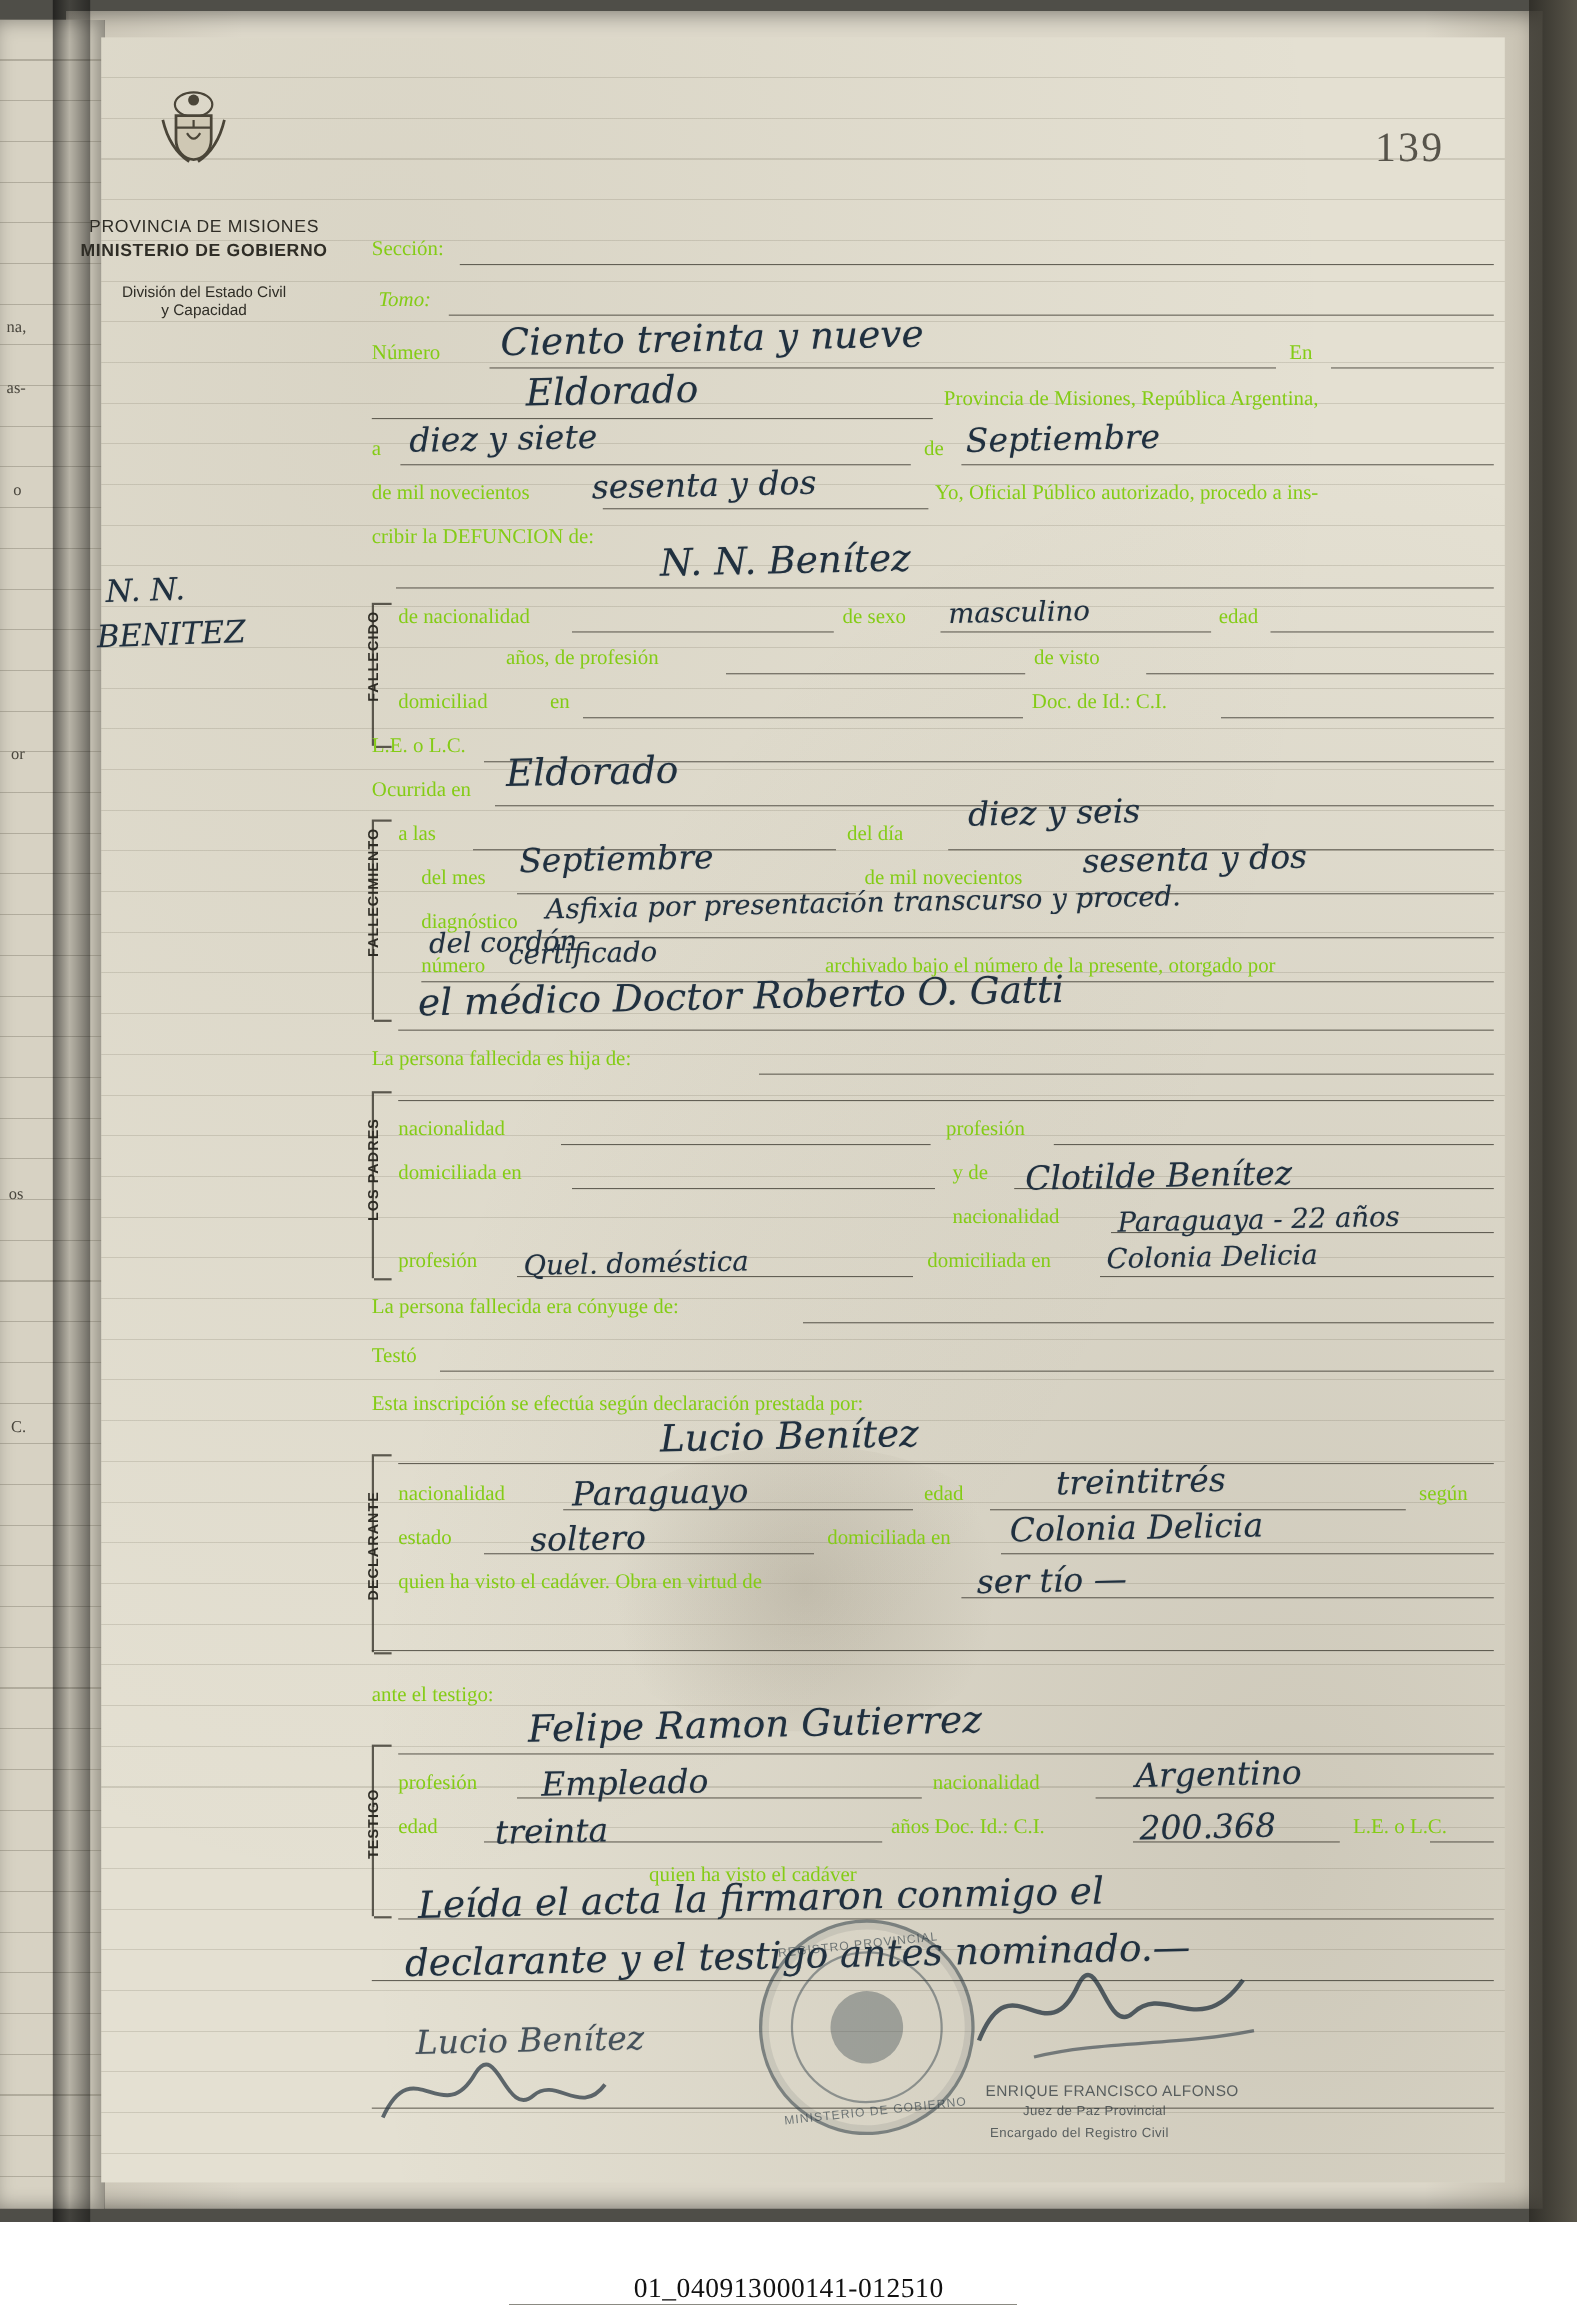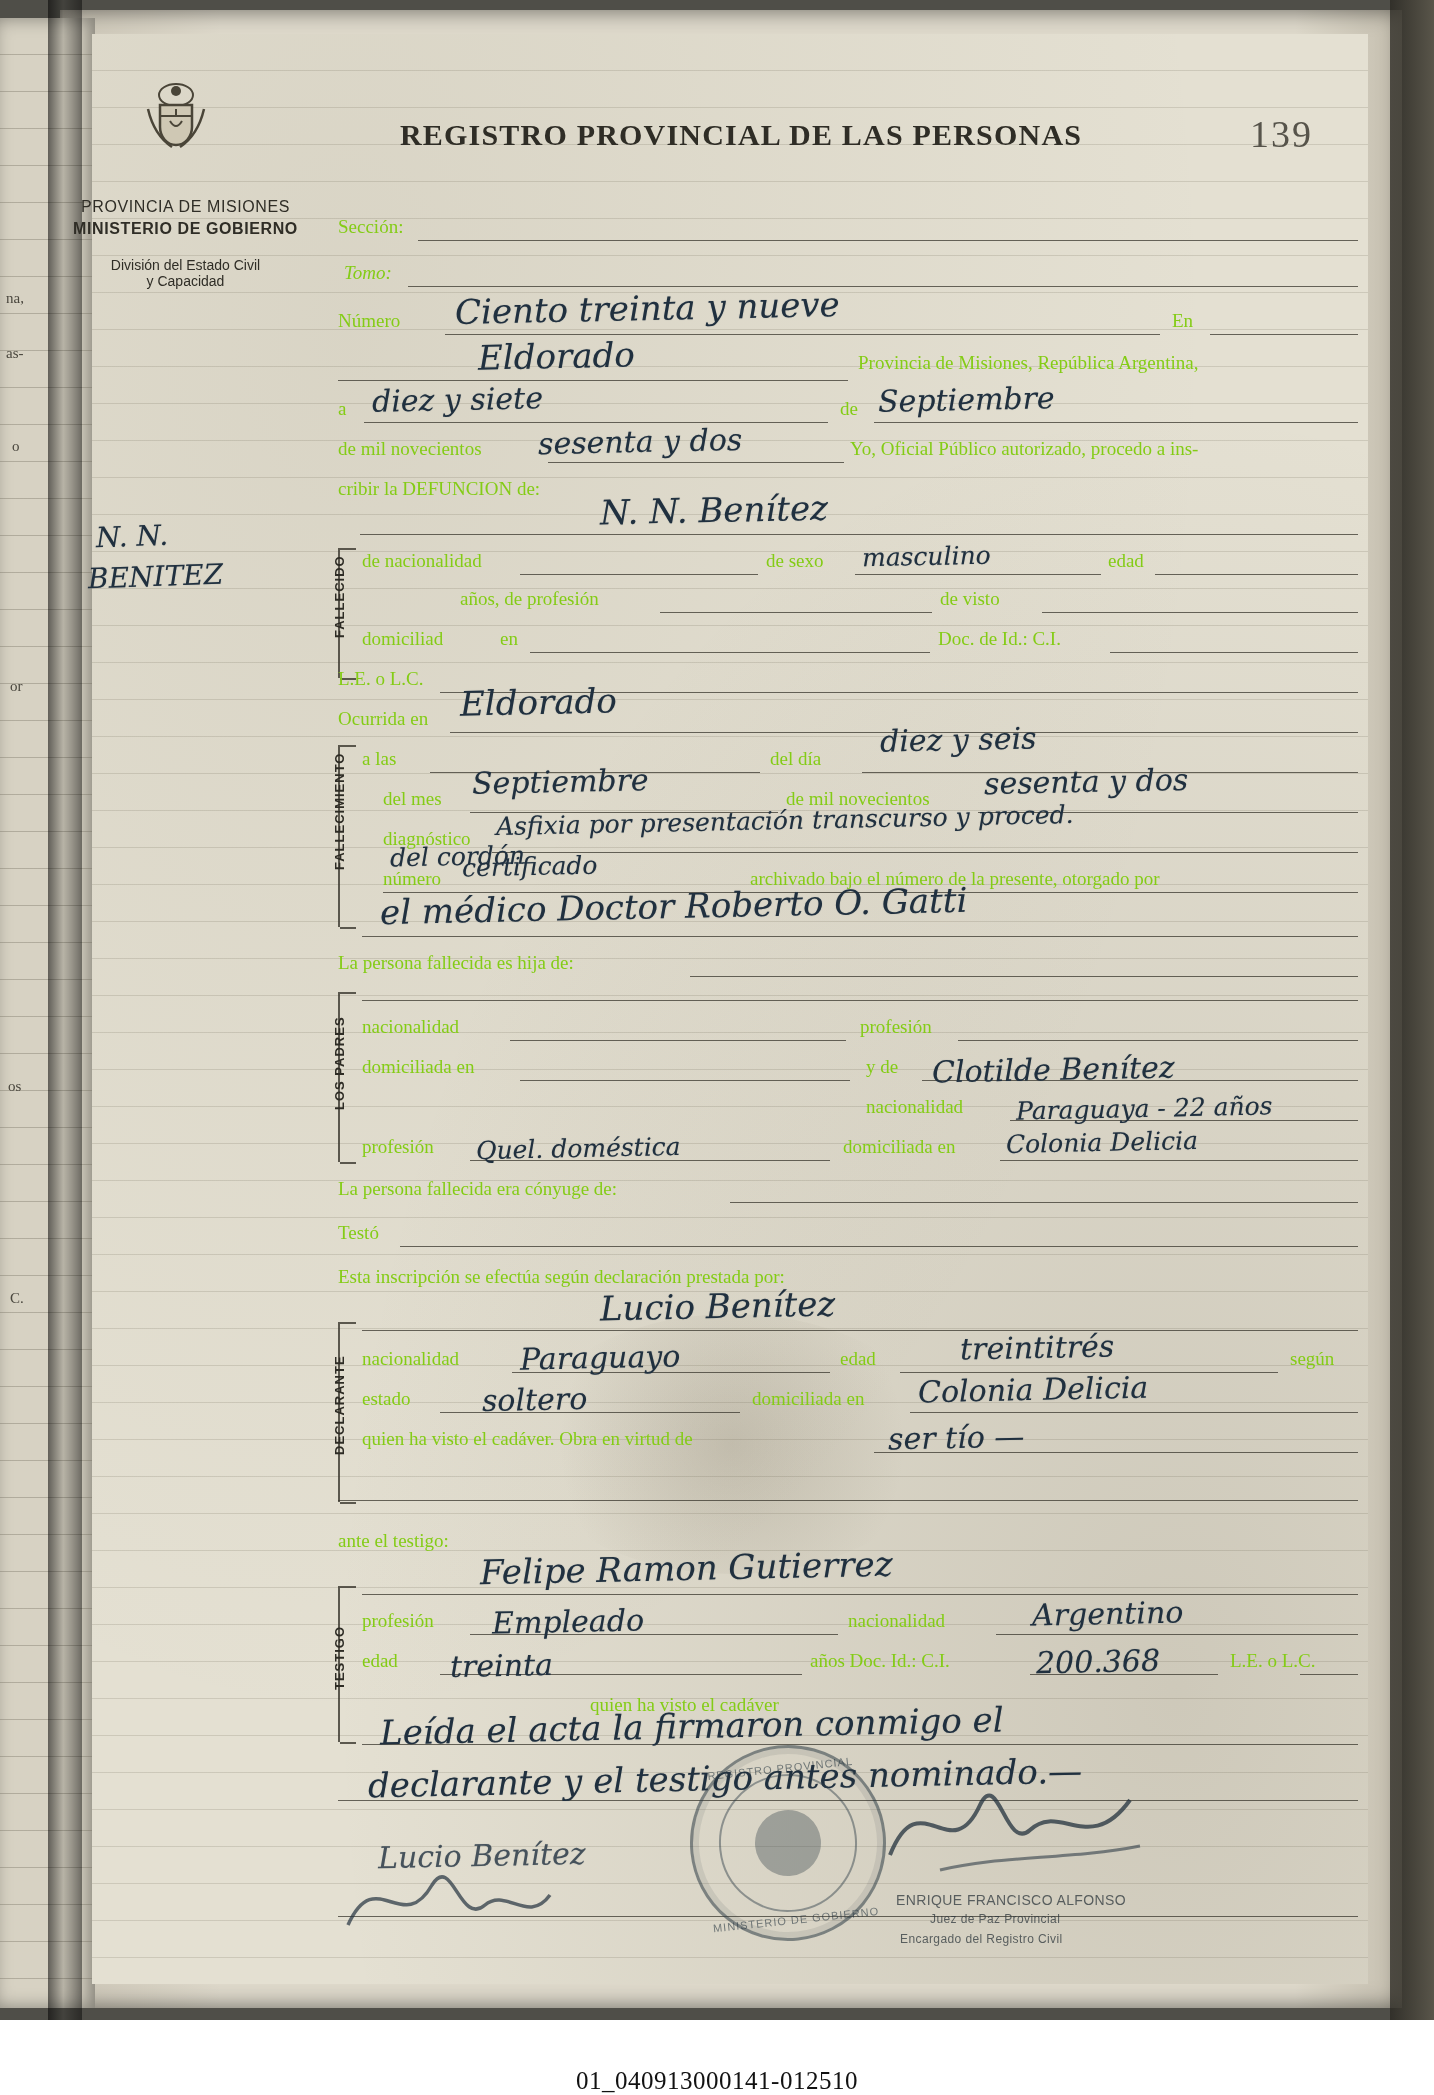--- a/index.html
+++ b/index.html
@@ -185,21 +185,20 @@
       <path d="M20 30 h32 v22 a16 18 0 0 1 -16 18 a16 18 0 0 1 -16 -18 z" fill="#cfc8b4" stroke="#4a4538" stroke-width="2.5"></path>
       <path d="M20 41 h32" stroke="#4a4538" stroke-width="2"></path>
       <path d="M36 34 v7" stroke="#4a4538" stroke-width="2"></path>
       <path d="M30 46 q6 10 12 0" stroke="#4a4538" stroke-width="2" fill="none"></path>
       <path d="M8 34 q6 26 24 38" stroke="#4a4538" stroke-width="2.5" fill="none"></path>
       <path d="M64 34 q-6 26 -24 38" stroke="#4a4538" stroke-width="2.5" fill="none"></path>
       <circle cx="36" cy="16" r="5" fill="#4a4538"></circle>
     </svg>
   </div>
 
-  <div class="hdr-title">REGISTRO PROVINCIAL DE LAS PERSONAS</div>
   <div class="folio">139</div>
 
   <div class="prov-block">
     <div class="l1">PROVINCIA DE MISIONES</div>
     <div class="l2">MINISTERIO DE GOBIERNO</div>
     <div class="l3">División del Estado Civil</div>
     <div class="l4">y Capacidad</div>
   </div>
 
   <div class="hw left-note" style="left:96px;top:520px;font-size:28px;">N. N.</div>

